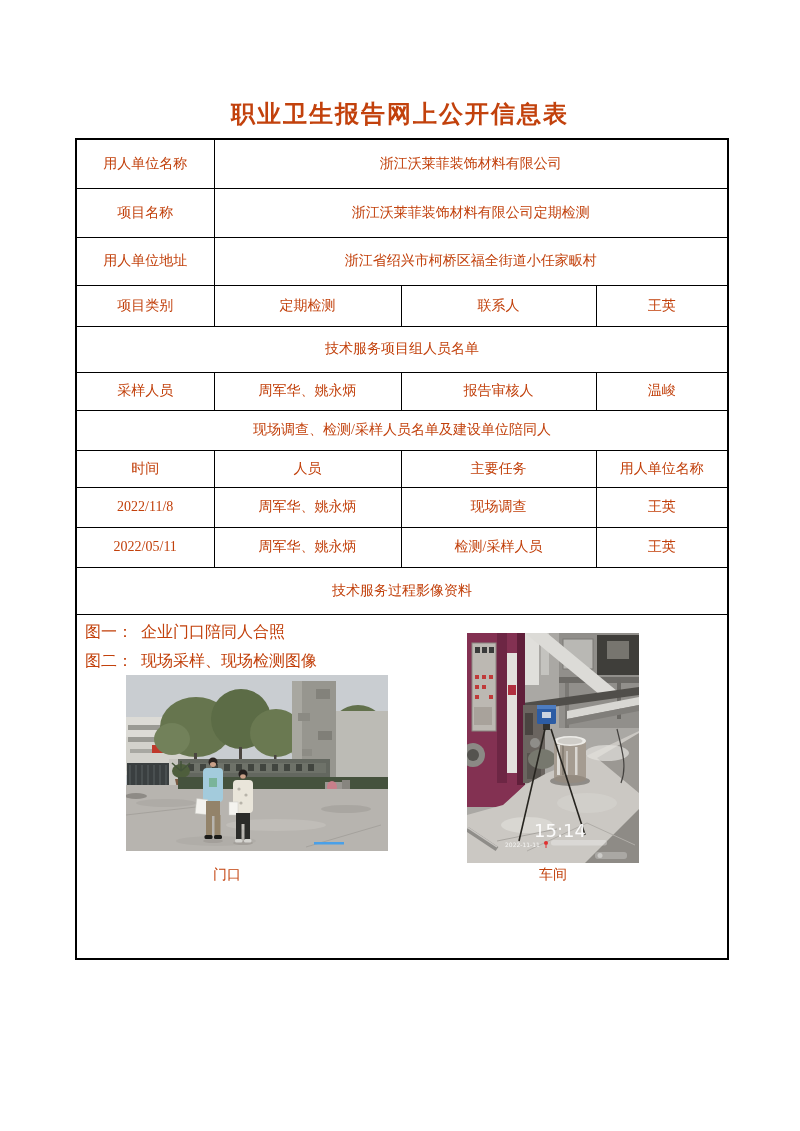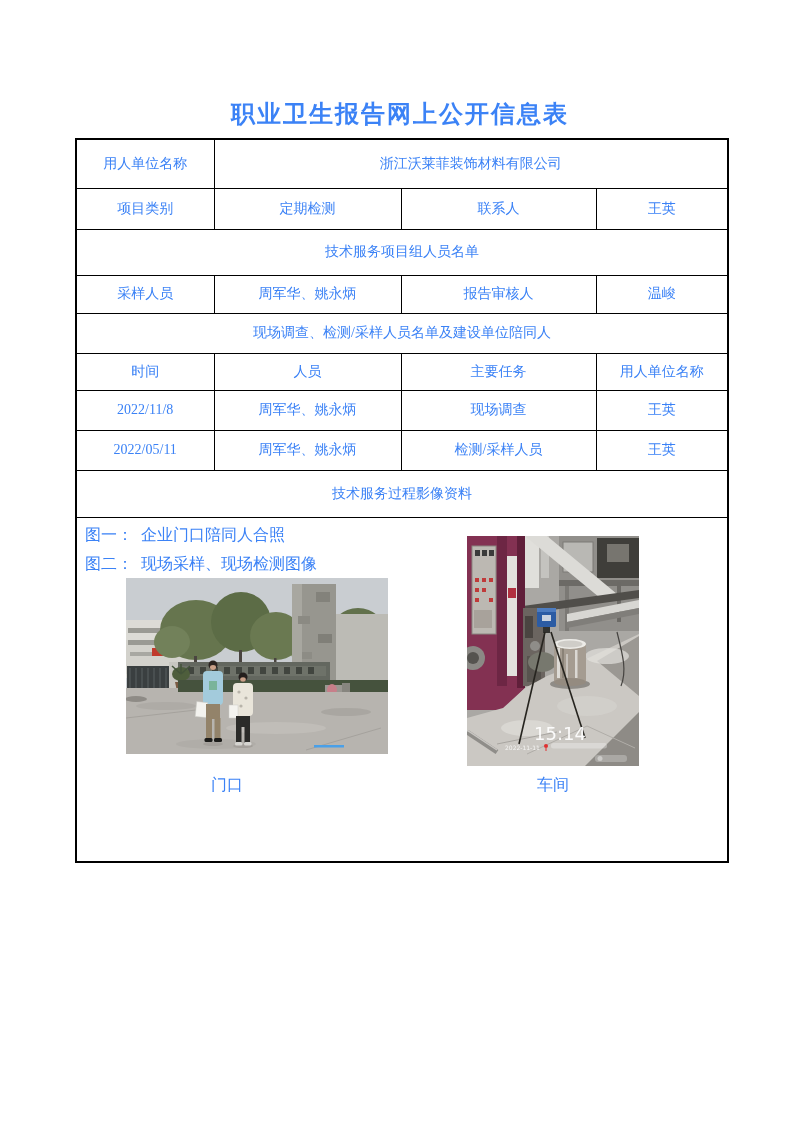--- a/index.html
+++ b/index.html
@@ -1,19 +1,19 @@
 <!DOCTYPE html>
 <html><head>
 <meta charset="utf-8">
 <style>
   * { margin:0; padding:0; box-sizing:border-box; }
   html,body { background:#ffffff; }
   .page {
     position:relative; width:800px; height:1131px; background:#ffffff;
-    font-family:"Liberation Serif","DejaVu Serif",serif; color:#3b82f6;
+    font-family:"Liberation Serif","DejaVu Serif",serif; color:#c2410c;
     overflow:hidden;
   }
   .doc-title {
     position:absolute; top:98px; left:0; width:100%;
     text-align:center; font-size:24px; font-weight:bold; letter-spacing:2px;
   }
   table.info-table {
     position:absolute; left:75px; top:138px; width:652px;
     border-collapse:collapse; table-layout:fixed;
     border:2px solid #000;
@@ -27,21 +27,21 @@
   tr.r7 td{height:38px} tr.r8 td{height:40px} tr.r9 td{height:28px}
   tr.r10 td{height:40px} tr.r11 td{height:40px} tr.r12 td{height:47px}
   tr.r13 td{height:345px}
   td.media-cell { position:relative; text-align:left; vertical-align:top; }
   .media-note { position:absolute; left:8px; font-size:16px; white-space:pre; }
   .media-note.n1 { top:7px; }
   .media-note.n2 { top:36px; }
   .photo { position:absolute; display:block; }
   .photo-left  { left:49px;  top:60px; width:262px; height:176px; }
   .photo-right { left:390px; top:18px; width:172px; height:230px; }
-  .photo-caption { position:absolute; top:257px; font-size:16px; text-align:center; }
+  .photo-caption { position:absolute; top:251px; font-size:14px; text-align:center; }
   .cap-left  { left:90px;  width:120px; }
   .cap-right { left:411px; width:130px; }
   .wm-time { font-family:"DejaVu Sans","Liberation Sans",sans-serif; }
   .wm-date { font-family:"DejaVu Sans","Liberation Sans",sans-serif; }
 </style>
 </head>
 <body>
 
 <div class="page">
 
@@ -51,20 +51,28 @@
     <colgroup>
       <col style="width:138px">
         <col style="width:187px">
         <col style="width:195px">
         <col style="width:132px">
     </colgroup>
     <tbody>
       <tr class="r1">
         <td>用人单位名称</td>
         <td colspan="3">浙江沃莱菲装饰材料有限公司</td>
+      </tr>
+      <tr class="r2">
+        <td>项目名称</td>
+        <td colspan="3">浙江沃莱菲装饰材料有限公司定期检测</td>
+      </tr>
+      <tr class="r3">
+        <td>用人单位地址</td>
+        <td colspan="3">浙江省绍兴市柯桥区福全街道小任家畈村</td>
       </tr>
       <tr class="r4">
         <td>项目类别</td>
         <td>定期检测</td>
         <td>联系人</td>
         <td>王英</td>
       </tr>
       <tr class="r5">
         <td colspan="4">技术服务项目组人员名单</td>
       </tr>

